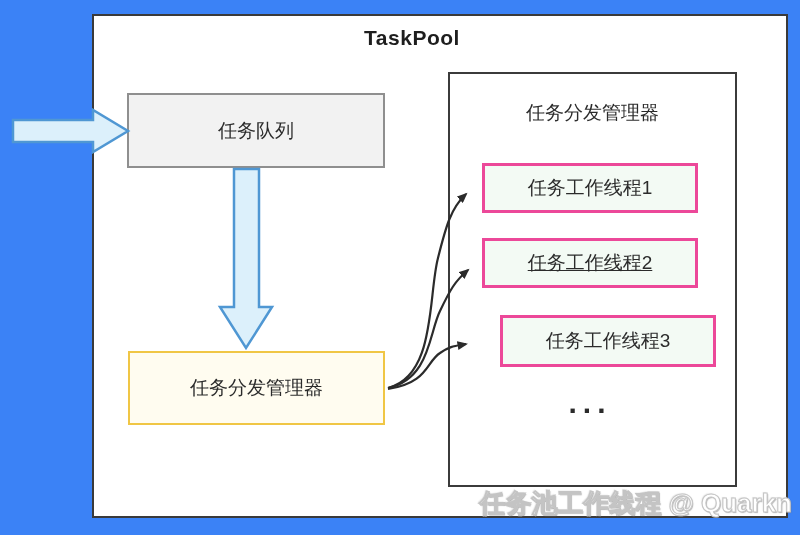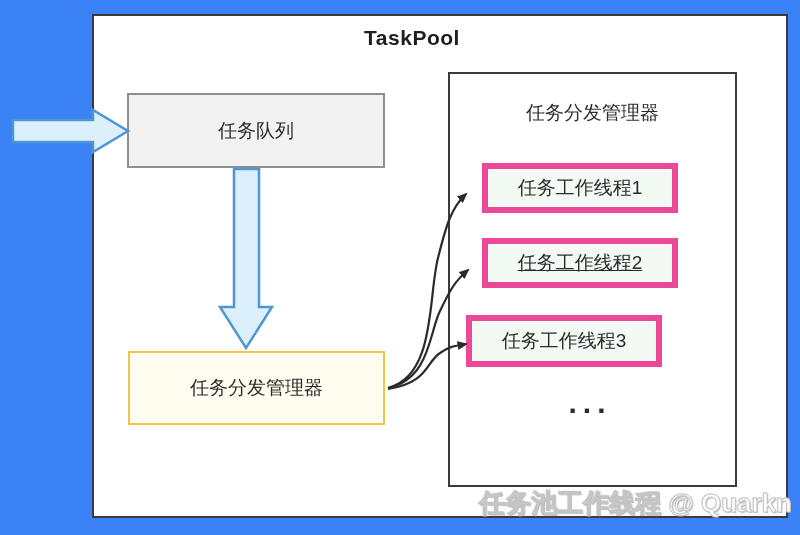--- a/index.html
+++ b/index.html
@@ -64,28 +64,28 @@
   }
   .pool-title {
     position: absolute;
     left: 448px; top: 100px;
     width: 289px;
     text-align: center;
     font-size: 19px;
     color: #2b2b2b;
   }
   .worker {
-    width: 196px; height: 50px;
+    width: 216px; height: 50px;
     background: #f3faf4;
-    border: 6px solid #ec4899;
+    border: 3px solid #ec4899;
     align-items: center;
   }
   .worker-1 { left: 482px; top: 163px; }
   .worker-2 { left: 482px; top: 238px; text-decoration: underline; }
-  .worker-3 { left: 466px; top: 315px; height: 52px; }
+  .worker-3 { left: 500px; top: 315px; height: 52px; }
   .ellipsis {
     position: absolute;
     left: 548px; top: 386px;
     width: 84px;
     text-align: center;
     font-size: 30px;
     font-weight: 700;
     letter-spacing: 6px;
     color: #2b2b2b;
   }

